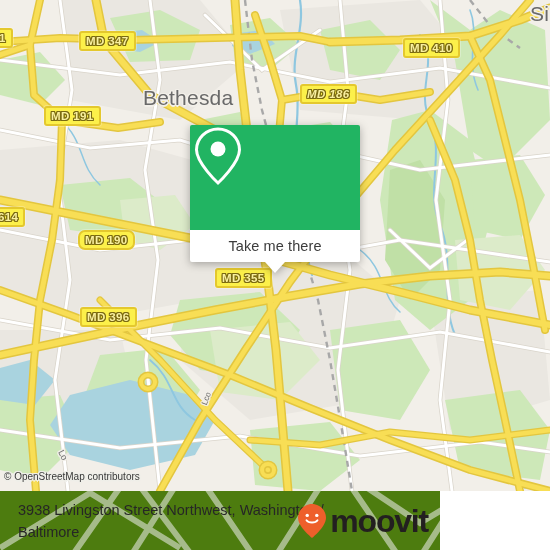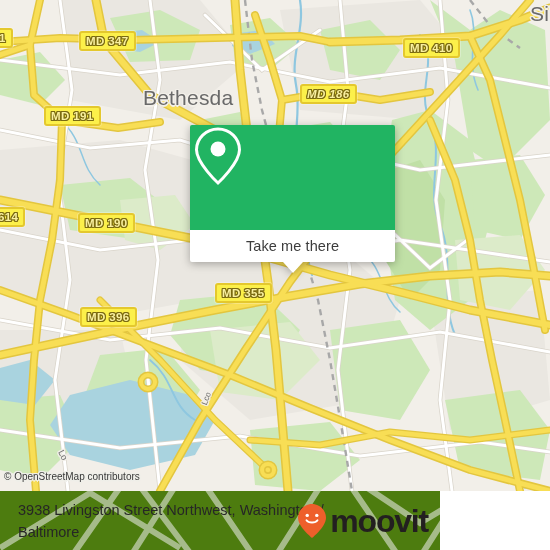--- a/index.html
+++ b/index.html
@@ -54,21 +54,21 @@
     position:absolute;left:4px;top:471px;
     font-size:10px;color:#3a3a3a;
     text-shadow:
       1.5px 0 0 #efefe9,-1.5px 0 0 #efefe9,0 1.5px 0 #efefe9,0 -1.5px 0 #efefe9,
       1px 1px 0 #efefe9,-1px -1px 0 #efefe9,1px -1px 0 #efefe9,-1px 1px 0 #efefe9;
     z-index:40;
   }
 
   
   #popup{
-    position:absolute;left:190px;top:125px;width:205px;
+    position:absolute;left:190px;top:125px;width:170px;
     z-index:60;
     filter:drop-shadow(0 2px 4px rgba(0,0,0,.30));
   }
   #popup-image{
     height:105px;background:#21b462;
     border-radius:2px 2px 0 0;
     display:flex;align-items:center;justify-content:center;
   }
   #popup-footer{
     height:32px;background:#ffffff;
@@ -277,23 +277,23 @@
 
     <div class="map-label" style="left:58px;top:450px;font-size:9px;transform:rotate(62deg);">Lo</div>
     <div class="map-label" style="left:200px;top:394px;font-size:8px;transform:rotate(-70deg);">Lco</div>
 
     <div class="shield" style="left:-8px;top:28px;">1</div>
     <div class="shield" style="left:79px;top:31px;">MD 347</div>
     <div class="shield" style="left:403px;top:38px;">MD 410</div>
     <div class="shield" style="left:300px;top:84px;font-style:italic;">MD 186</div>
     <div class="shield" style="left:44px;top:106px;">MD 191</div>
     <div class="shield" style="left:-9px;top:207px;">614</div>
-    <div class="shield" style="left:78px;top:213px;">MD 190</div>
+    <div class="shield" style="left:78px;top:230px;border-radius:7px;">MD 190</div>
     <div class="shield" style="left:80px;top:307px;">MD 396</div>
-    <div class="shield" style="left:215px;top:283px;">MD 355</div>
+    <div class="shield" style="left:215px;top:268px;">MD 355</div>
 
     <div id="attribution">© OpenStreetMap contributors</div>
 
     <div id="popup">
       <div id="popup-image">
         <svg width="56" height="62" viewBox="0 0 56 62">
           <path d="M28 4 C16 4 6.5 13.3 6.5 24.8 C6.5 38 28 58 28 58 C28 58 49.5 38 49.5 24.8 C49.5 13.3 40 4 28 4 Z" fill="none" stroke="#ffffff" stroke-width="3"></path>
           <circle cx="28" cy="24" r="7.5" fill="#ffffff"></circle>
         </svg>
       </div>

